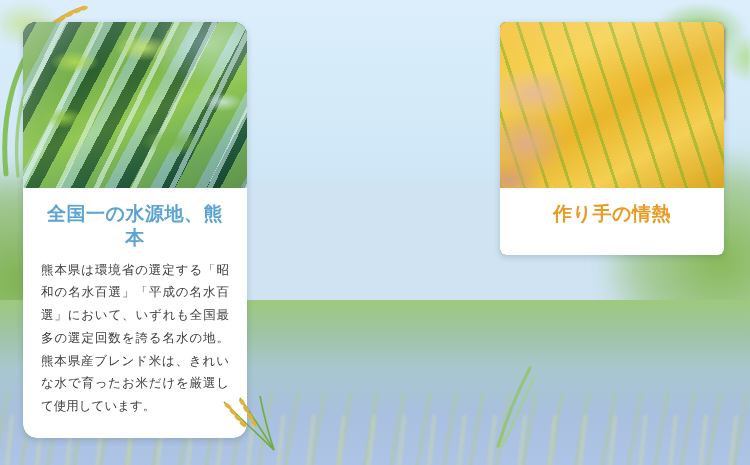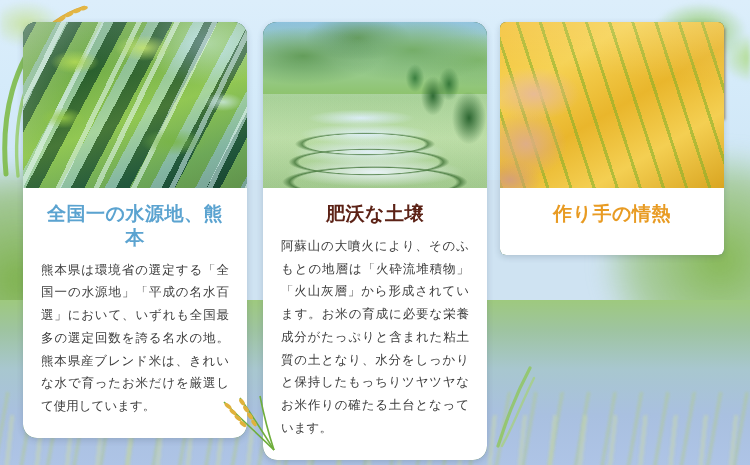--- a/index.html
+++ b/index.html
@@ -251,37 +251,24 @@
   <div class="cards">
 
     <div class="card c1">
       <div class="card-photo ph1">
         <div class="ph1-water"></div>
         <div class="ph1-moss"></div>
         <div class="photo-gloss"></div>
       </div>
       <div class="card-body">
         <h3 class="card-title" style="color: rgb(91, 163, 208);">全国一の水源地、熊本</h3>
-        <p class="card-text">熊本県は環境省の選定する「全国一の水源地」「平成の名水百選」において、いずれも全国最多の選定回数を誇る名水の地。熊本県産ブレンド米は、きれいな水で育ったお米だけを厳選して使用しています。</p>
+        <p class="card-text">熊本県は環境省の選定する「昭和の名水百選」「平成の名水百選」において、いずれも全国最多の選定回数を誇る名水の地。熊本県産ブレンド米は、きれいな水で育ったお米だけを厳選して使用しています。</p>
       </div>
     </div>
 
-    <div class="card c2">
-      <div class="card-photo ph2">
-        <div class="ph2-hills"></div>
-        <div class="ph2-paddy"></div>
-        <div class="ph2-ridges"></div>
-        <div class="ph2-trees"></div>
-        <div class="photo-gloss"></div>
-      </div>
-      <div class="card-body">
-        <h3 class="card-title" style="color: rgb(92, 34, 22);">肥沃な土壌</h3>
-        <p class="card-text">阿蘇山の大噴火により、そのふもとの地層は「火砕流堆積物」「火山灰層」から形成されています。お米の育成に必要な栄養成分がたっぷりと含まれた粘土質の土となり、水分をしっかりと保持したもっちりツヤツヤなお米作りの確たる土台となっています。</p>
-      </div>
-    </div>
 
     <div class="card c3">
       <div class="card-photo ph3">
         <div class="ph3-blades"></div>
         <div class="ph3-ears"></div>
         <div class="ph3-hand"></div>
         <div class="photo-gloss"></div>
       </div>
       <div class="card-body">
         <h3 class="card-title" style="color: rgb(232, 155, 35);">作り手の情熱</h3>

